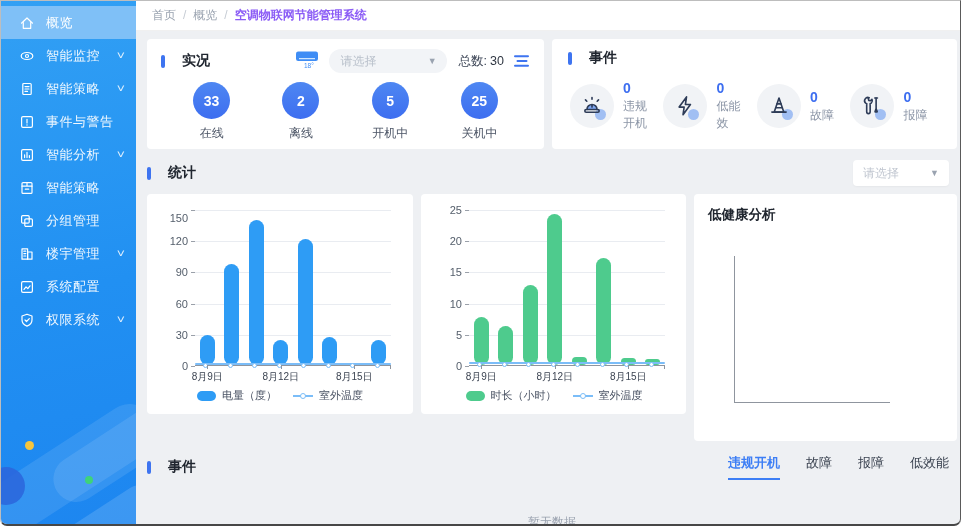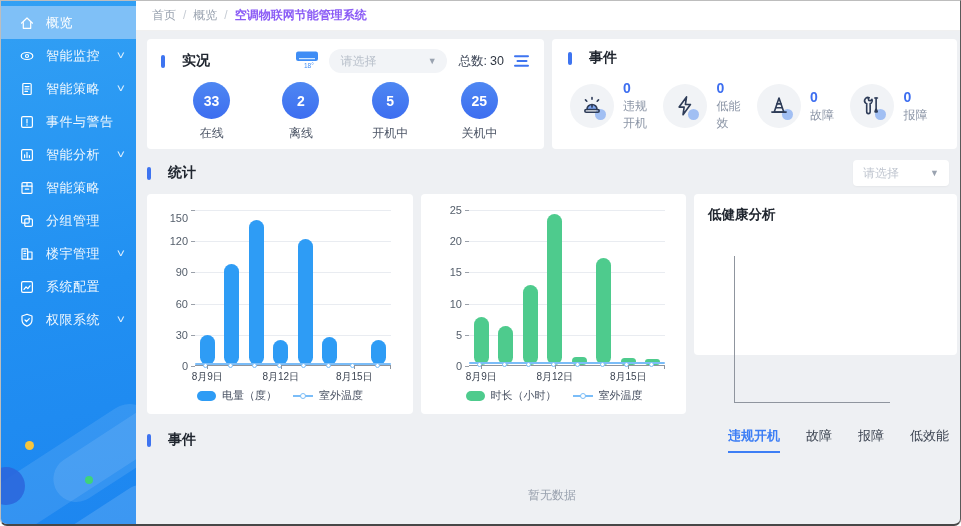--- a/index.html
+++ b/index.html
@@ -74,21 +74,21 @@
   .stats-head { display:flex; align-items:center; margin:11px 8px 8px 0; }
   .stats-head .spacer { flex:1; }
   .white-select { display:flex; align-items:center; justify-content:space-between;
                   width:96px; height:26px; background:#fff; border-radius:4px;
                   padding:0 10px; font-size:12px; color:#c0c6d0; cursor:pointer;
                   box-shadow:0 1px 2px rgba(0,0,0,.04); }
 
   .row2 { display:flex; gap:8px; }
   .chart-card { width:266px; height:220px; padding:12px 10px 0 10px; }
   .chart-card.mid { width:265px; }
-  .health-card { flex:1; height:161px; padding:12px 14px; }
+  .health-card { flex:1; height:247px; padding:12px 14px; }
   .health-title { font-size:13.5px; font-weight:bold; color:#20262f; }
   .axes { position:relative; margin:32px 0 0 26px; width:156px; height:147px;
           border-left:1px solid #8f959e; border-bottom:1px solid #8f959e; }
 
   
   .chart { position:relative; margin-left:6px; }
   .plot { position:absolute; border-bottom:1px solid #8f959e; }
   .gline { position:absolute; left:0; right:0; height:1px; background:#e9ecf1; }
   .ytick { position:absolute; right:100%; transform:translateY(-50%); font-size:11px;
            color:#545e6b; padding-right:7px; white-space:nowrap; }

